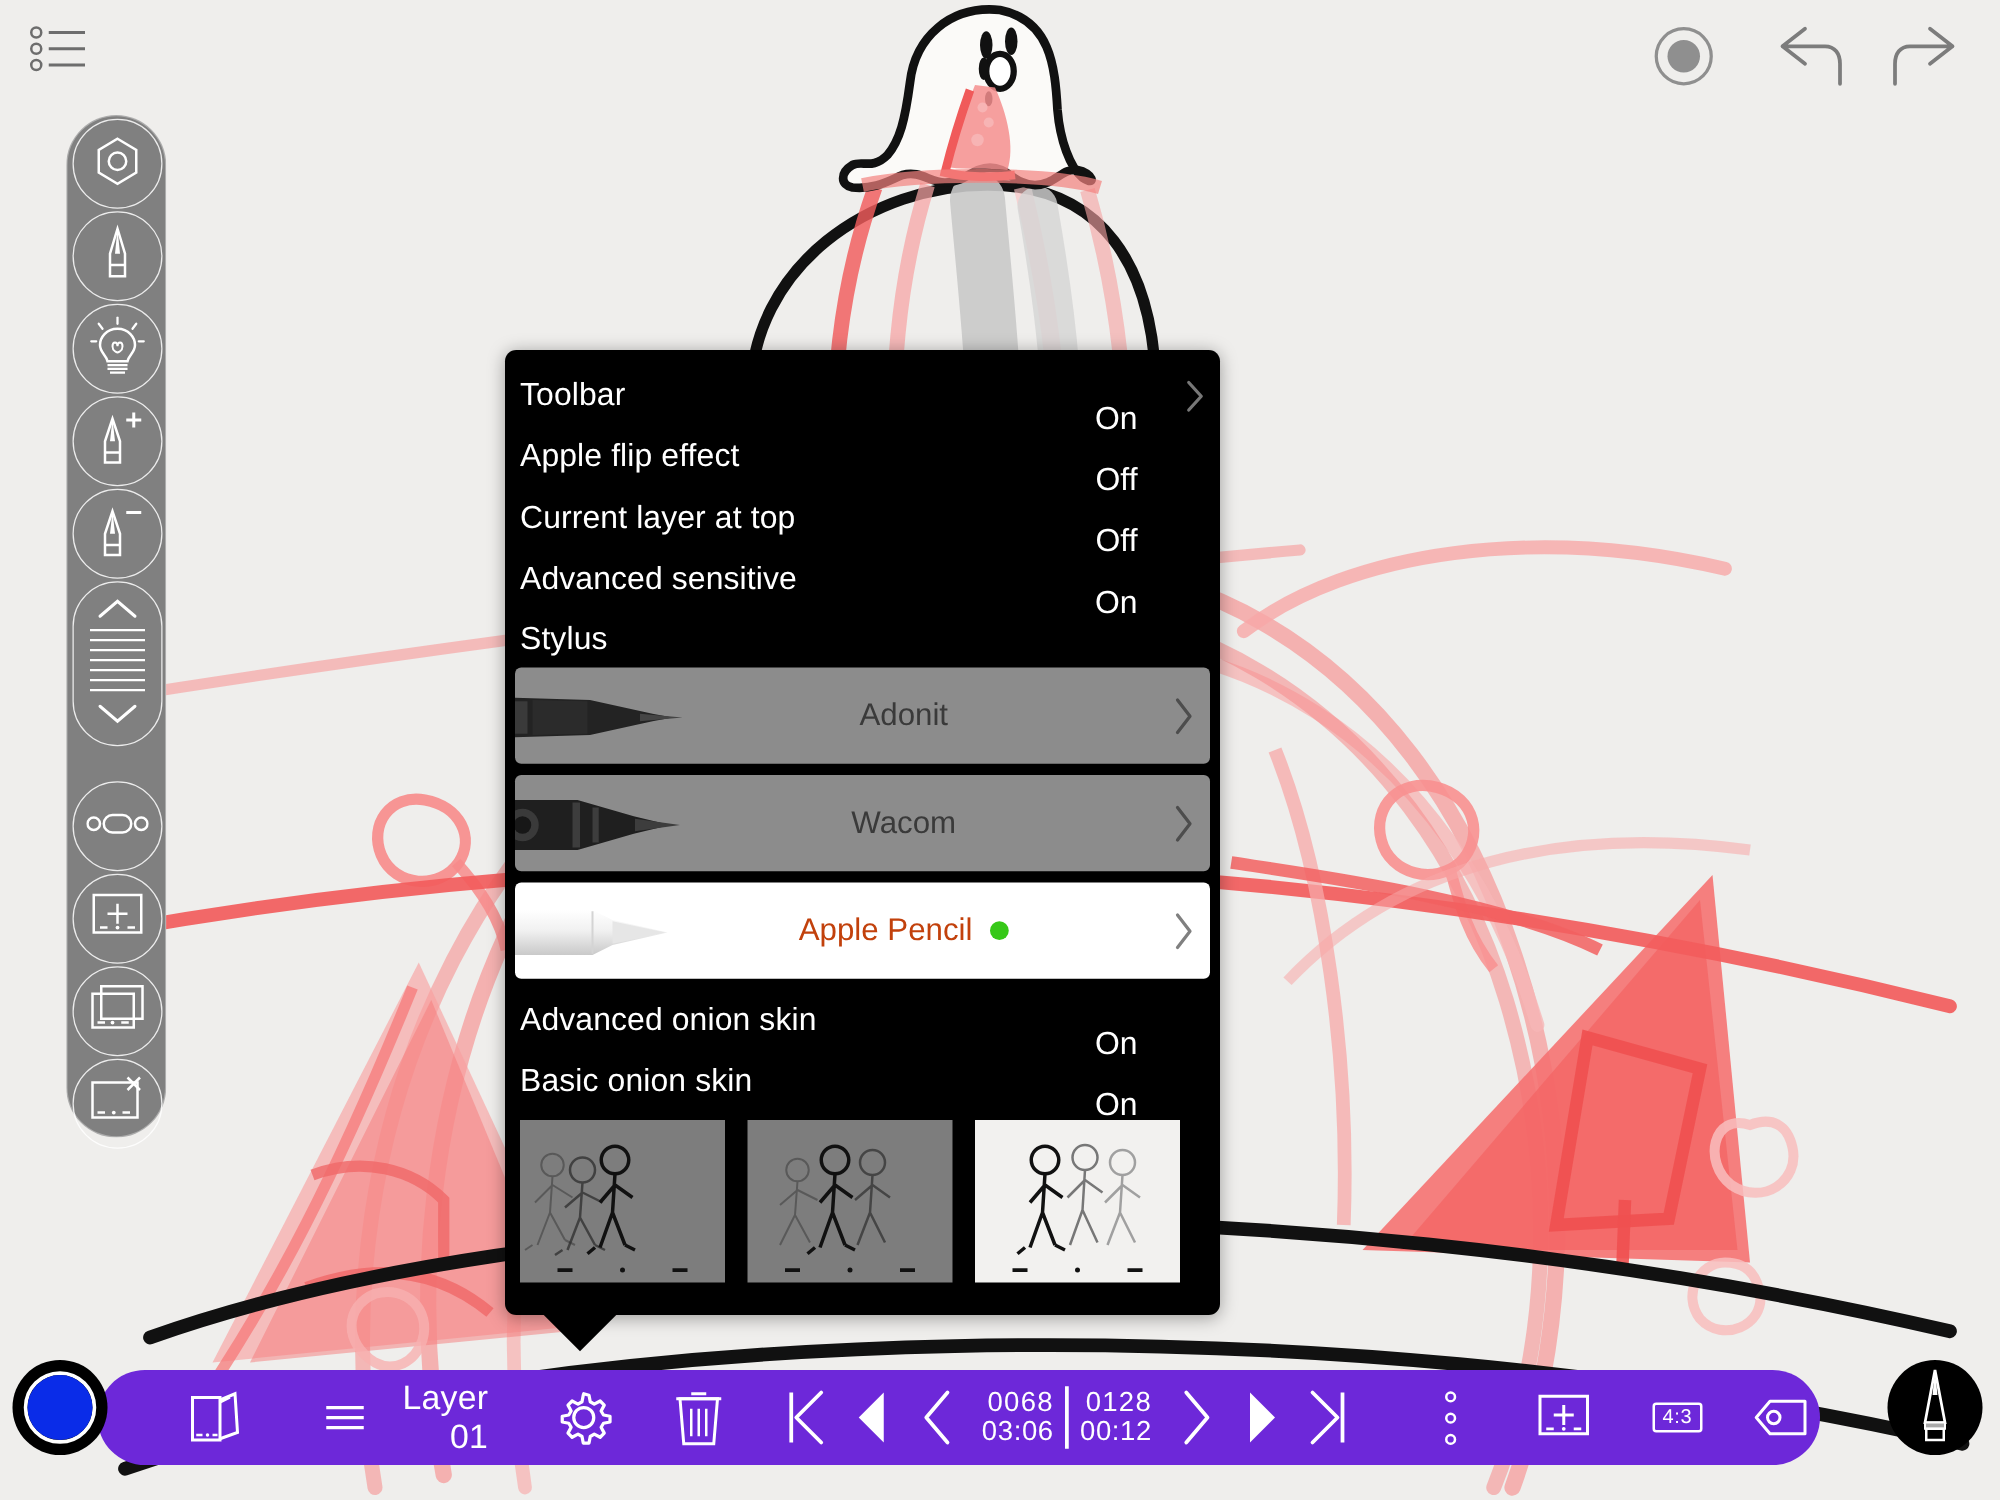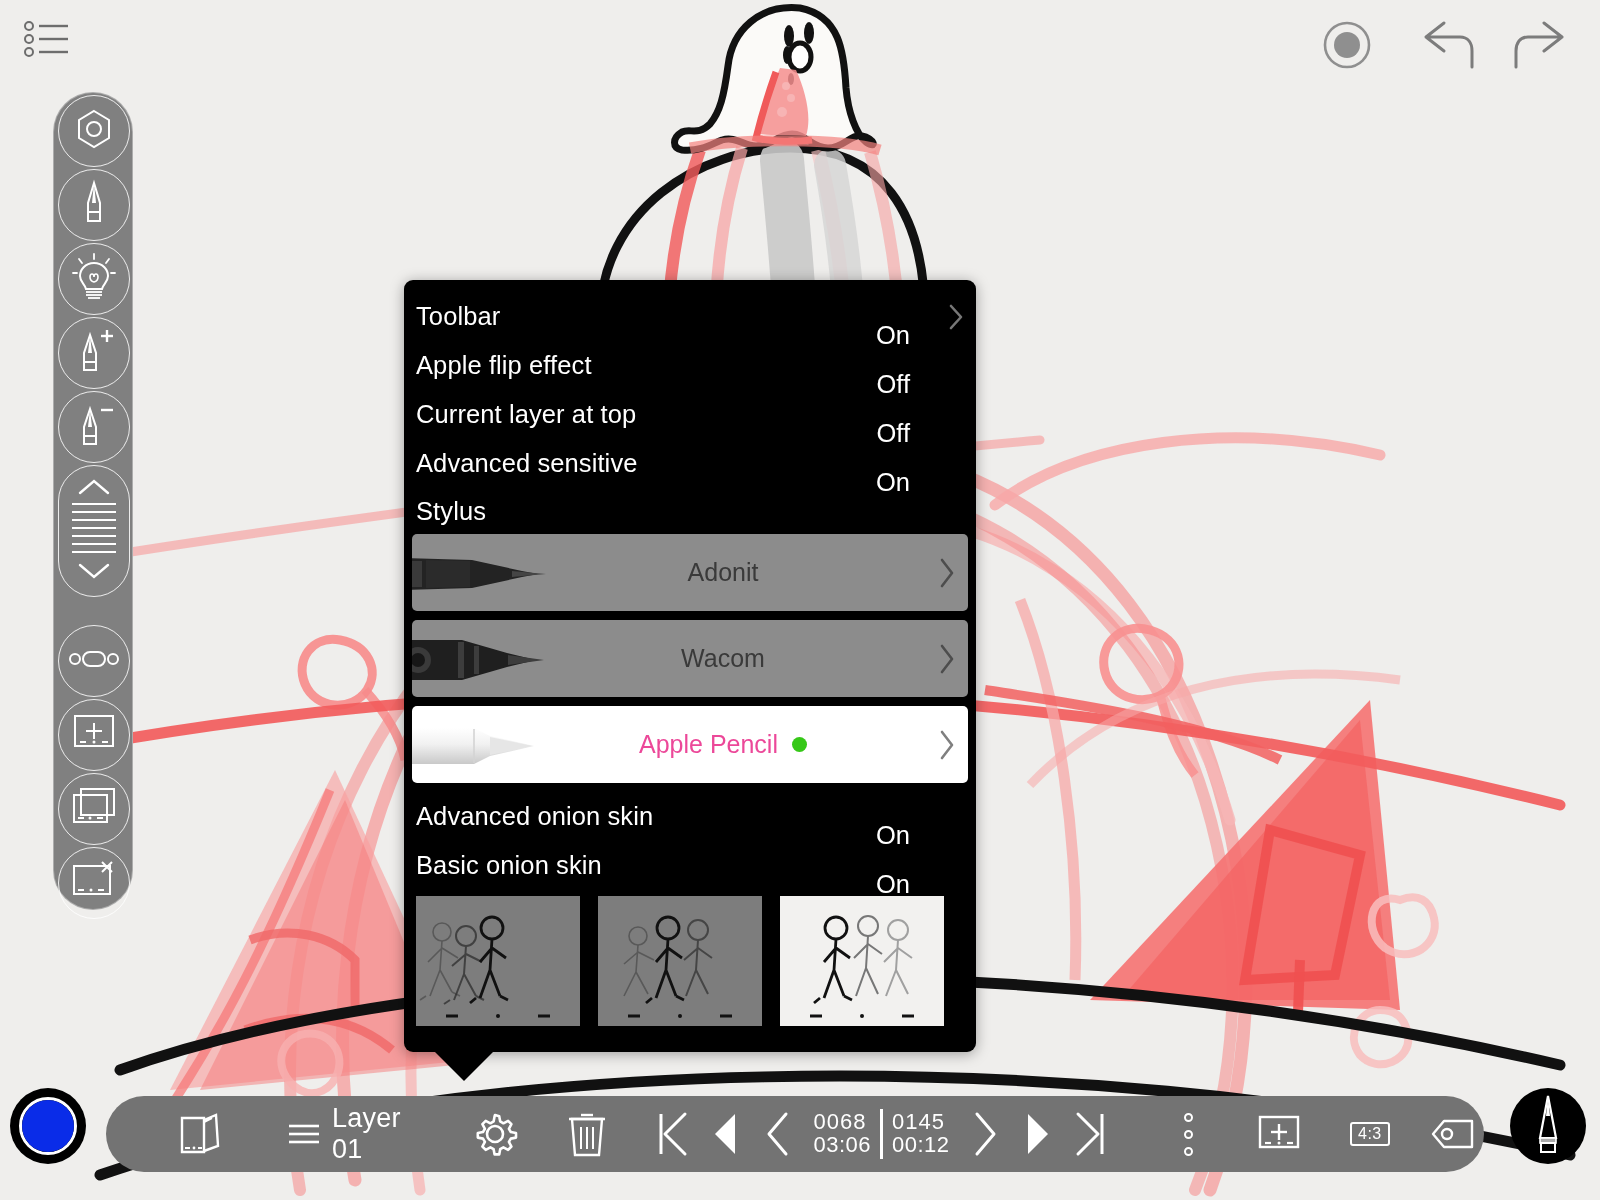--- a/index.html
+++ b/index.html
@@ -90,41 +90,41 @@
   .stylus-row.grey { background: #8c8c8c; }
   .stylus-row.white { background: #fff; }
   .stylus-img { width: 136px; height: 77px; position: relative; flex: none; }
   .stylus-name {
     flex: 1; text-align: center;
     font-size: 25px;
     display: flex; align-items: center; justify-content: center; gap: 14px;
     transform: translateX(-14px);
   }
   .stylus-row.grey .stylus-name { color: #3a3a3a; }
-  .stylus-row.white .stylus-name { color: #ec4899; text-align: right; }
+  .stylus-row.white .stylus-name { color: #c2410c; text-align: right; }
   .dot-green { width: 15px; height: 15px; border-radius: 50%; background: #36c818; display:inline-block; }
   .stylus-chev { width: 42px; display: flex; align-items: center; justify-content: center; }
 
   .thumbs { display: flex; gap: 18px; padding: 6px 12px 0 12px; }
   .thumb {
     width: 164px; height: 130px;
     position: relative; overflow: hidden;
   }
   .thumb.g1 { background: #7d7d7d; }
   .thumb.g2 { background: #7d7d7d; }
   .thumb.g3 { background: #f2f1ef; }
 
   
   #bottom-bar {
     position: absolute;
-    left: 106px; bottom: 28px;
+    left: 78px; bottom: 28px;
     width: 1378px; height: 76px;
-    background: #737373;
+    background: #6d28d9;
     border-radius: 38px;
-    display: flex; align-items: center;
+    display: flex; align-items: center; text-align: right;
   }
   #color-swatch {
     position: absolute; left: 10px; bottom: 36px;
     width: 76px; height: 76px; border-radius: 50%;
     background: #000;
     display:flex; align-items:center; justify-content:center;
   }
   #color-swatch .ring {
     width: 58px; height: 58px; border-radius: 50%;
     border: 3px solid #fff;
@@ -661,21 +661,21 @@
     </span>
   </div>
 
   <div class="bb" id="frame-counter">
     <div class="fc-col">
       <span class="fc-num">0068</span>
       <span class="fc-time">03:06</span>
     </div>
     <div class="fc-sep"></div>
     <div class="fc-col">
-      <span class="fc-num">0145</span>
+      <span class="fc-num">0128</span>
       <span class="fc-time">00:12</span>
     </div>
   </div>
 
   <div class="bb" style="width:58px;">
     <span class="bb-icon">
       <svg width="28" height="46" viewBox="0 0 28 46">
           <path d="M 6 3 L 23 23 L 6 43" fill="none" stroke="#fff" stroke-width="3" stroke-linecap="round" stroke-linejoin="round"></path>
         </svg>
     </span>

